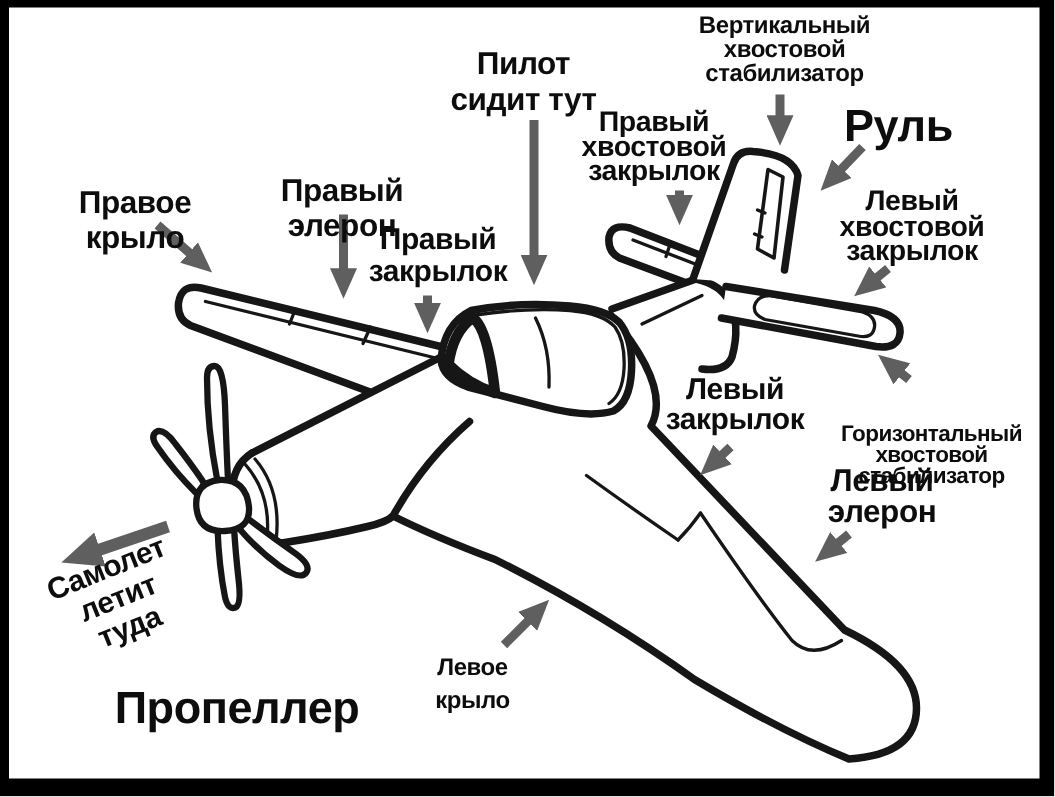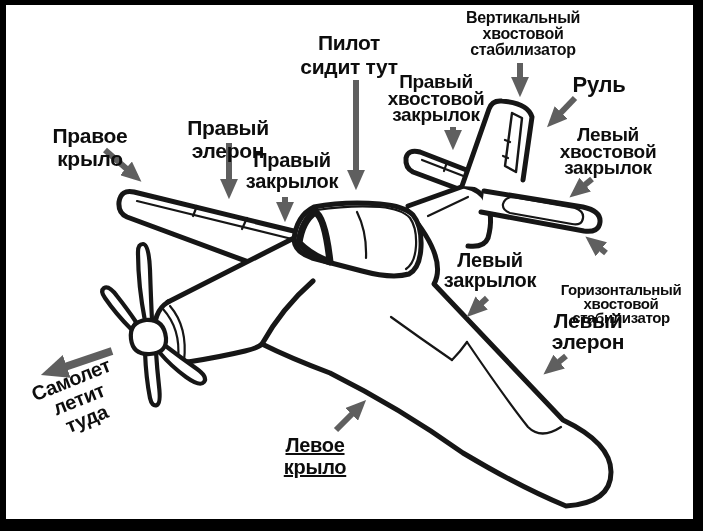--- a/index.html
+++ b/index.html
@@ -33,26 +33,26 @@
     position:absolute;
     transform:translateX(-50%);
     white-space:pre-line;
     text-align:center;
     font-weight:bold;
     color:var(--text,#0d0d0d);
     letter-spacing:-0.3px;
     z-index:20;
   }
   .fs21{font-size:21px;line-height:23px;margin-top:23px;}
-  .fs22{font-size:22px;line-height:24px;}
+  .fs22{font-size:30px;line-height:24px;}
   .fs20{font-size:20px;line-height:21px;}
   .tight19{font-size:19px;line-height:16.5px;}
   .tight20{font-size:16px;line-height:16px;}
   .small15{font-size:15px;line-height:14px;letter-spacing:-0.4px;margin-top:24px;}
-  .lw20{font-size:20px;line-height:21.5px;text-decoration:underline;}
+  .lw20{font-size:16px;line-height:21.5px;}
   .la21{font-size:21px;line-height:20.5px;}
   .lf20{font-size:20px;line-height:19.5px;}
   .pilot21{font-size:21px;line-height:24px;}
   #label-flight{
     transform:rotate(-22deg);
     width:130px;
     font-size:20px;line-height:21px;
   }
 </style>
 </head>
@@ -167,18 +167,19 @@
 закрылок</div>
   <div class="label small15" style="left:621px;top:259px;">Горизонтальный
 хвостовой
 стабилизатор</div>
   <div class="label lf20" style="left:490px;top:251px;">Левый
 закрылок</div>
   <div class="label la21" style="left:588px;top:311px;">Левый
 элерон</div>
   <div class="label lw20" style="left:315px;top:435px;">Левое
 крыло</div>
+  <div class="label fs22" style="left:158px;top:461px;">Пропеллер</div>
   <div class="label" id="label-flight" style="left:14px;top:368px;">Самолет
 летит
 туда</div>
 
   <div id="frame-border"></div>
 </div>
 
 </body></html>

